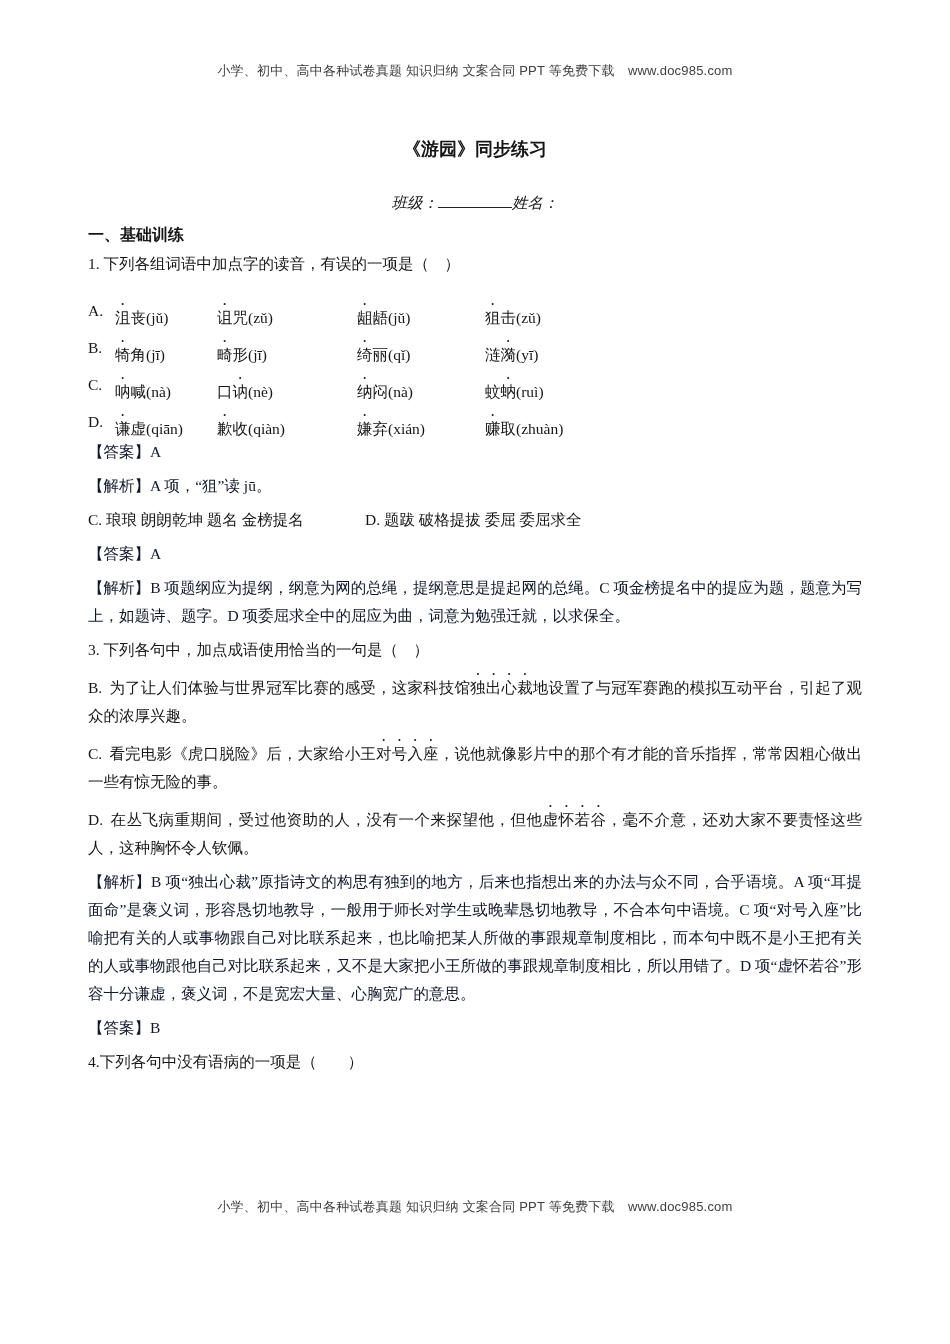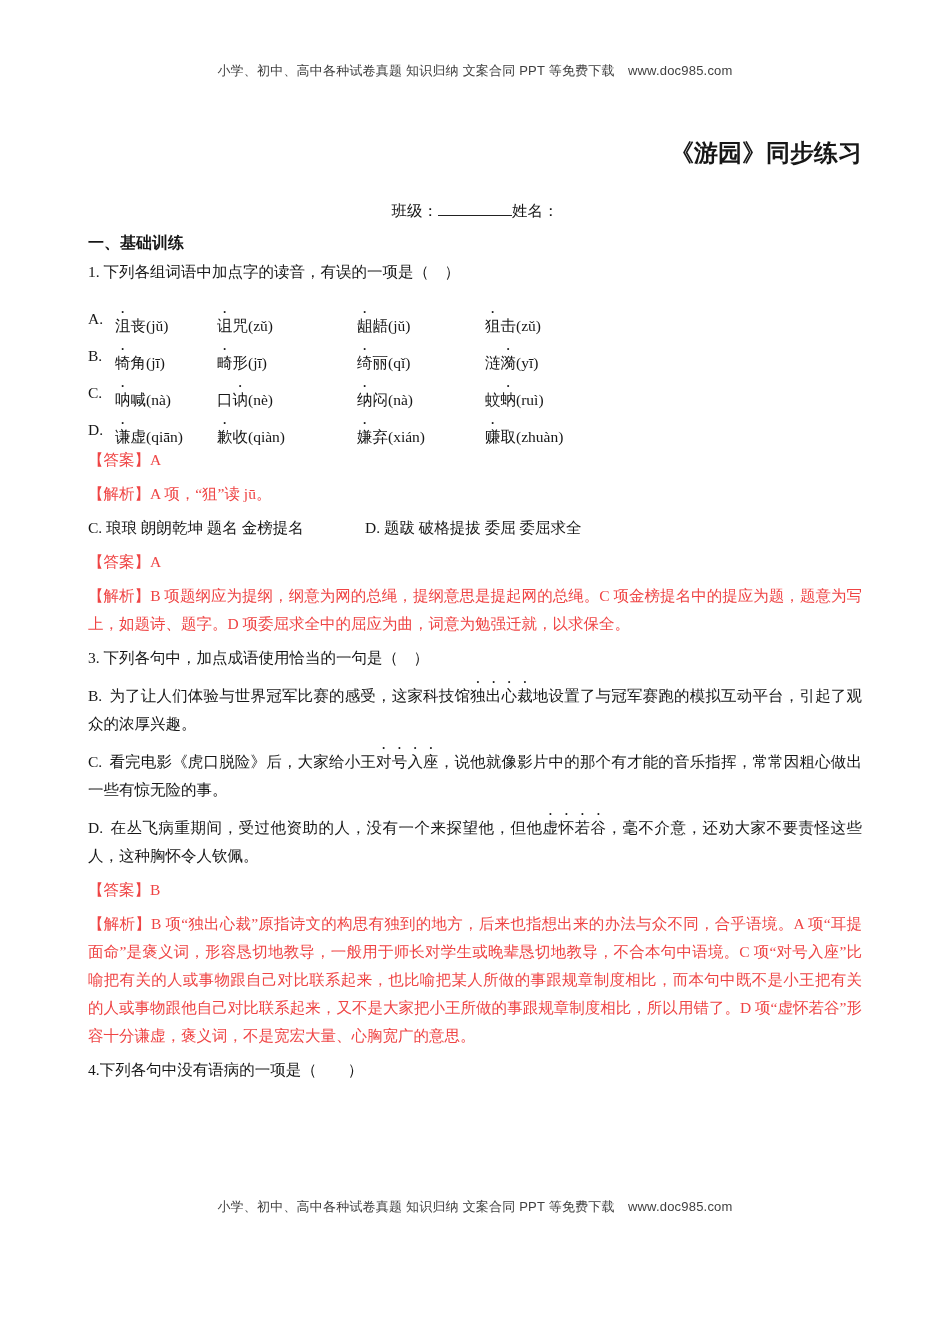--- a/index.html
+++ b/index.html
@@ -12,28 +12,28 @@
     overflow:hidden;
     box-sizing:border-box;
   }
   .content { padding:62px 88px 0 88px; }
   .docline {
     font-family:"Liberation Sans","DejaVu Sans",sans-serif;
     font-size:13px; color:#404040; text-align:center;
     letter-spacing:0.2px;
   }
   .footerline { position:absolute; left:0; right:0; top:1198px; }
-  .title { font-size:24px; font-weight:bold; text-align:right; margin:57px 0 0 0; }
-  .meta { text-align:center; font-size:15.5px; margin-top:30px; }
+  .title { font-size:18px; font-weight:bold; text-align:center; margin:57px 0 0 0; }
+  .meta { text-align:center; font-size:15.5px; margin-top:30px;font-style:italic; }
   .blank { display:inline-block; width:74px; height:1em; border-bottom:1px solid #222; vertical-align:baseline; }
   .section { font-size:16px; font-weight:bold; margin-top:11px; }
   p { margin:6px 0; font-size:15.5px; line-height:28px; }
   .stem { margin-top:4px; }
   .just { text-align:justify; }
-  .red { color:#ef4444; }
+  .red { color:#0f172a; }
   .pinrow {
     display:grid;
     grid-template-columns:27px 102px 140px 128px auto;
     font-size:15.5px; line-height:21px;
     padding-top:16px; height:21px;
   }
   .emdot {
     -webkit-text-emphasis:filled dot; -webkit-text-emphasis-position:over right;
     text-emphasis:filled dot; text-emphasis-position:over right;
   }
@@ -104,22 +104,22 @@
 
     <p class="stem">3. 下列各句中，加点成语使用恰当的一句是（　）</p>
 
 
     <p class="just"><span class="optlabel">B.</span><span>为了让人们体验与世界冠军比赛的感受，这家科技馆</span><span class="emdot">独出心裁</span><span>地设置了与冠军赛跑的模拟互动平台，引起了观众的浓厚兴趣。</span></p>
 
     <p class="just"><span class="optlabel">C.</span><span>看完电影《虎口脱险》后，大家给小王</span><span class="emdot">对号入座</span><span>，说他就像影片中的那个有才能的音乐指挥，常常因粗心做出一些有惊无险的事。</span></p>
 
     <p class="just"><span class="optlabel">D.</span><span>在丛飞病重期间，受过他资助的人，没有一个来探望他，但他</span><span class="emdot">虚怀若谷</span><span>，毫不介意，还劝大家不要责怪这些人，这种胸怀令人钦佩。</span></p>
 
+    <p class="red just">【解析】B 项“独出心裁”原指诗文的构思有独到的地方，后来也指想出来的办法与众不同，合乎语境。A 项“耳提面命”是褒义词，形容恳切地教导，一般用于师长对学生或晚辈恳切地教导，不合本句中语境。C 项“对号入座”比喻把有关的人或事物跟自己对比联系起来，也比喻把某人所做的事跟规章制度相比，而本句中既不是小王把有关的人或事物跟他自己对比联系起来，又不是大家把小王所做的事跟规章制度相比，所以用错了。D 项“虚怀若谷”形容十分谦虚，褒义词，不是宽宏大量、心胸宽广的意思。</p>
     <p class="red">【答案】B</p>
-    <p class="red just">【解析】B 项“独出心裁”原指诗文的构思有独到的地方，后来也指想出来的办法与众不同，合乎语境。A 项“耳提面命”是褒义词，形容恳切地教导，一般用于师长对学生或晚辈恳切地教导，不合本句中语境。C 项“对号入座”比喻把有关的人或事物跟自己对比联系起来，也比喻把某人所做的事跟规章制度相比，而本句中既不是小王把有关的人或事物跟他自己对比联系起来，又不是大家把小王所做的事跟规章制度相比，所以用错了。D 项“虚怀若谷”形容十分谦虚，褒义词，不是宽宏大量、心胸宽广的意思。</p>
 
     <p class="stem">4.下列各句中没有语病的一项是（　　）</p>
 
   </div>
 
   <div class="docline footerline">
     <span>小学、初中、高中各种试卷真题 知识归纳 文案合同 PPT 等免费下载　www.doc985.com</span>
   </div>
 </div>
 

